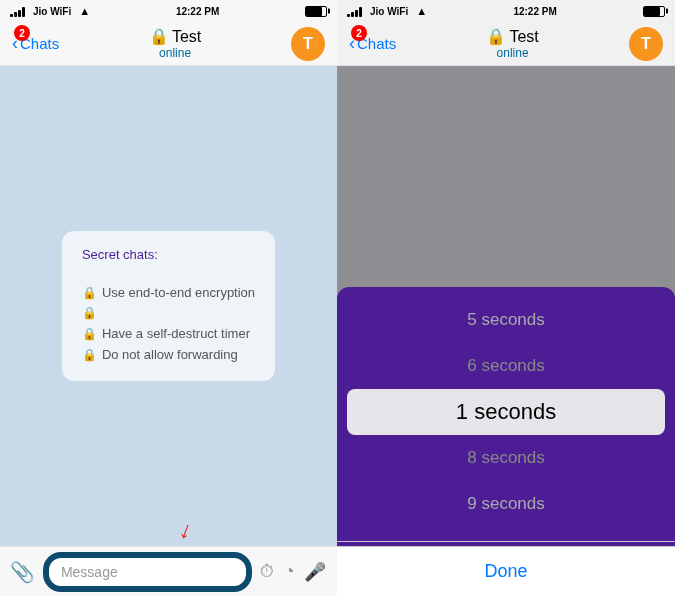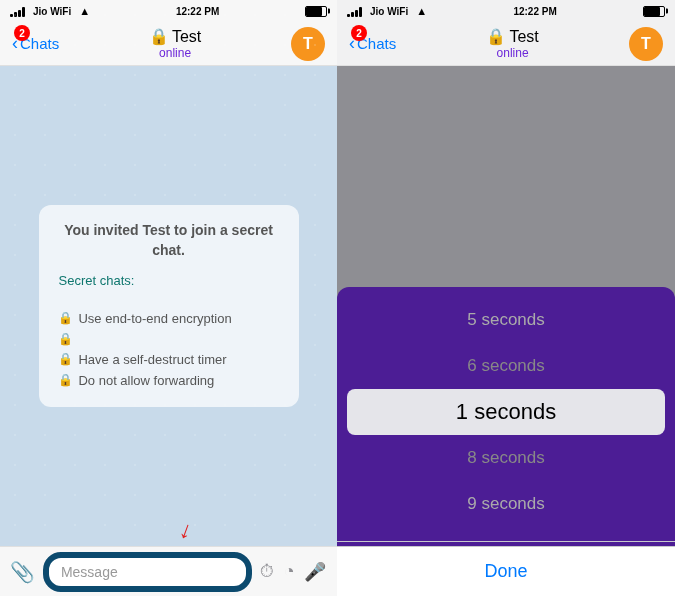--- a/index.html
+++ b/index.html
@@ -106,21 +106,21 @@
     }
 
     .nav-title-name {
       font-size: 16px;
       font-weight: 400;
       color: #000;
     }
 
     .nav-title-status {
       font-size: 12px;
-      color: #6d28d9;
+      color: #0369a1;
     }
 
     .nav-avatar {
       width: 34px;
       height: 34px;
       border-radius: 50%;
       background: #f7941d;
       display: flex;
       align-items: center;
       justify-content: center;
@@ -151,21 +151,21 @@
       font-size: 14px;
       font-weight: 600;
       color: #555;
       text-align: center;
       margin-bottom: 12px;
       line-height: 1.4;
     }
 
     .secret-chat-bubble .subtitle {
       font-size: 13px;
-      color: #0f766e;
+      color: #4c1d95;
       margin-bottom: 20px;
     }
 
     .secret-chat-bubble .feature-list {
       list-style: none;
     }
 
     .secret-chat-bubble .feature-list li {
       font-size: 13px;
       color: #555;
@@ -387,21 +387,20 @@
         <span>🔒</span>
         <span class="nav-title-name">Test</span>
       </div>
       <span class="nav-title-status">online</span>
     </div>
     <div class="nav-avatar">T</div>
   </div>
 
   <div class="chat-area">
     <div class="secret-chat-bubble">
-      <div class="title">You invited Test to join a secret chat.</div>
       <div class="subtitle">Secret chats:</div>
       <ul class="feature-list">
         <li>
           <span class="lock-icon">🔒</span>
           <span>Use end-to-end encryption</span>
         </li>
         <li>
           <span class="lock-icon">🔒</span>
         </li>
         <li>

